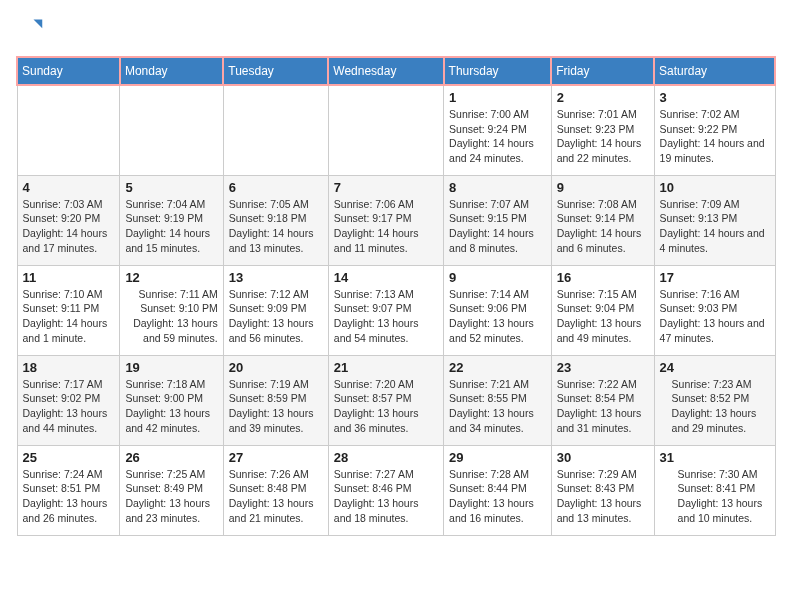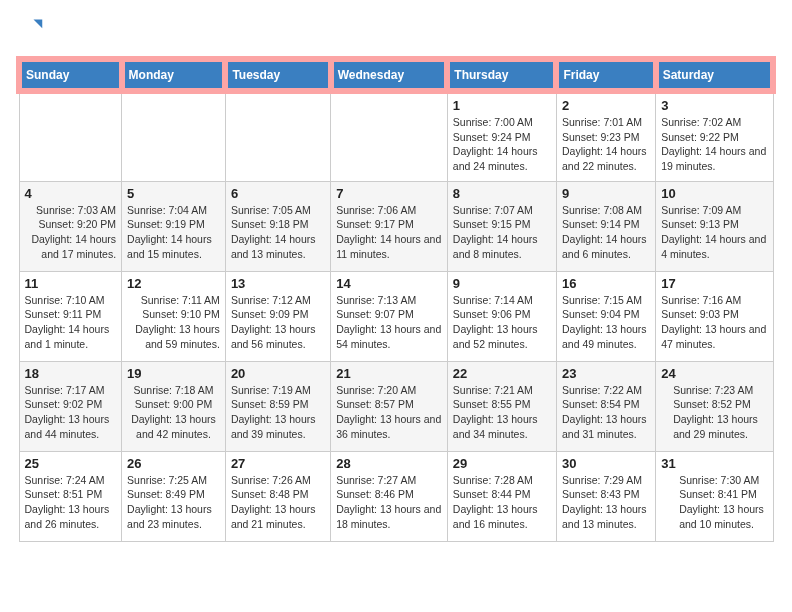--- a/index.html
+++ b/index.html
@@ -50,22 +50,22 @@
     table {
       width: 100%;
       border-collapse: collapse;
       font-size: 11px;
     }
     thead tr th {
       background: #3a7fc1;
       color: #fff;
       padding: 6px 4px;
       font-size: 12px;
-      font-weight: bold;
-      border: 6px solid #fca5a5;
+      font-weight: normal;
+      border: 2px solid #fca5a5;
       text-align: left;
     }
     tbody tr td {
       border: 1px solid #ccc;
       vertical-align: top;
       padding: 4px 5px;
       height: 90px;
       background: #fff;
     }
     tbody tr:nth-child(even) td {
@@ -142,21 +142,21 @@
         <td>
           <span class="day-number">3</span>
           <div class="day-info" style="white-space: pre-line;">Sunrise: 7:02 AM
 Sunset: 9:22 PM
 Daylight: 14 hours and 19 minutes.</div>
         </td>
       </tr>
       <tr>
         <td>
           <span class="day-number">4</span>
-          <div class="day-info" style="white-space: pre-line; text-align: right;">Sunrise: 7:03 AM
+          <div class="day-info" style="white-space: pre-line;">Sunrise: 7:03 AM
 Sunset: 9:20 PM
 Daylight: 14 hours and 17 minutes.</div>
         </td>
         <td>
           <span class="day-number">5</span>
           <div class="day-info" style="white-space: pre-line;">Sunrise: 7:04 AM
 Sunset: 9:19 PM
 Daylight: 14 hours and 15 minutes.</div>
         </td>
         <td>
@@ -236,21 +236,21 @@
       </tr>
       <tr>
         <td>
           <span class="day-number">18</span>
           <div class="day-info" style="white-space: pre-line;">Sunrise: 7:17 AM
 Sunset: 9:02 PM
 Daylight: 13 hours and 44 minutes.</div>
         </td>
         <td>
           <span class="day-number">19</span>
-          <div class="day-info" style="white-space: pre-line; text-align: center;">Sunrise: 7:18 AM
+          <div class="day-info" style="white-space: pre-line;">Sunrise: 7:18 AM
 Sunset: 9:00 PM
 Daylight: 13 hours and 42 minutes.</div>
         </td>
         <td>
           <span class="day-number">20</span>
           <div class="day-info" style="white-space: pre-line;">Sunrise: 7:19 AM
 Sunset: 8:59 PM
 Daylight: 13 hours and 39 minutes.</div>
         </td>
         <td>

